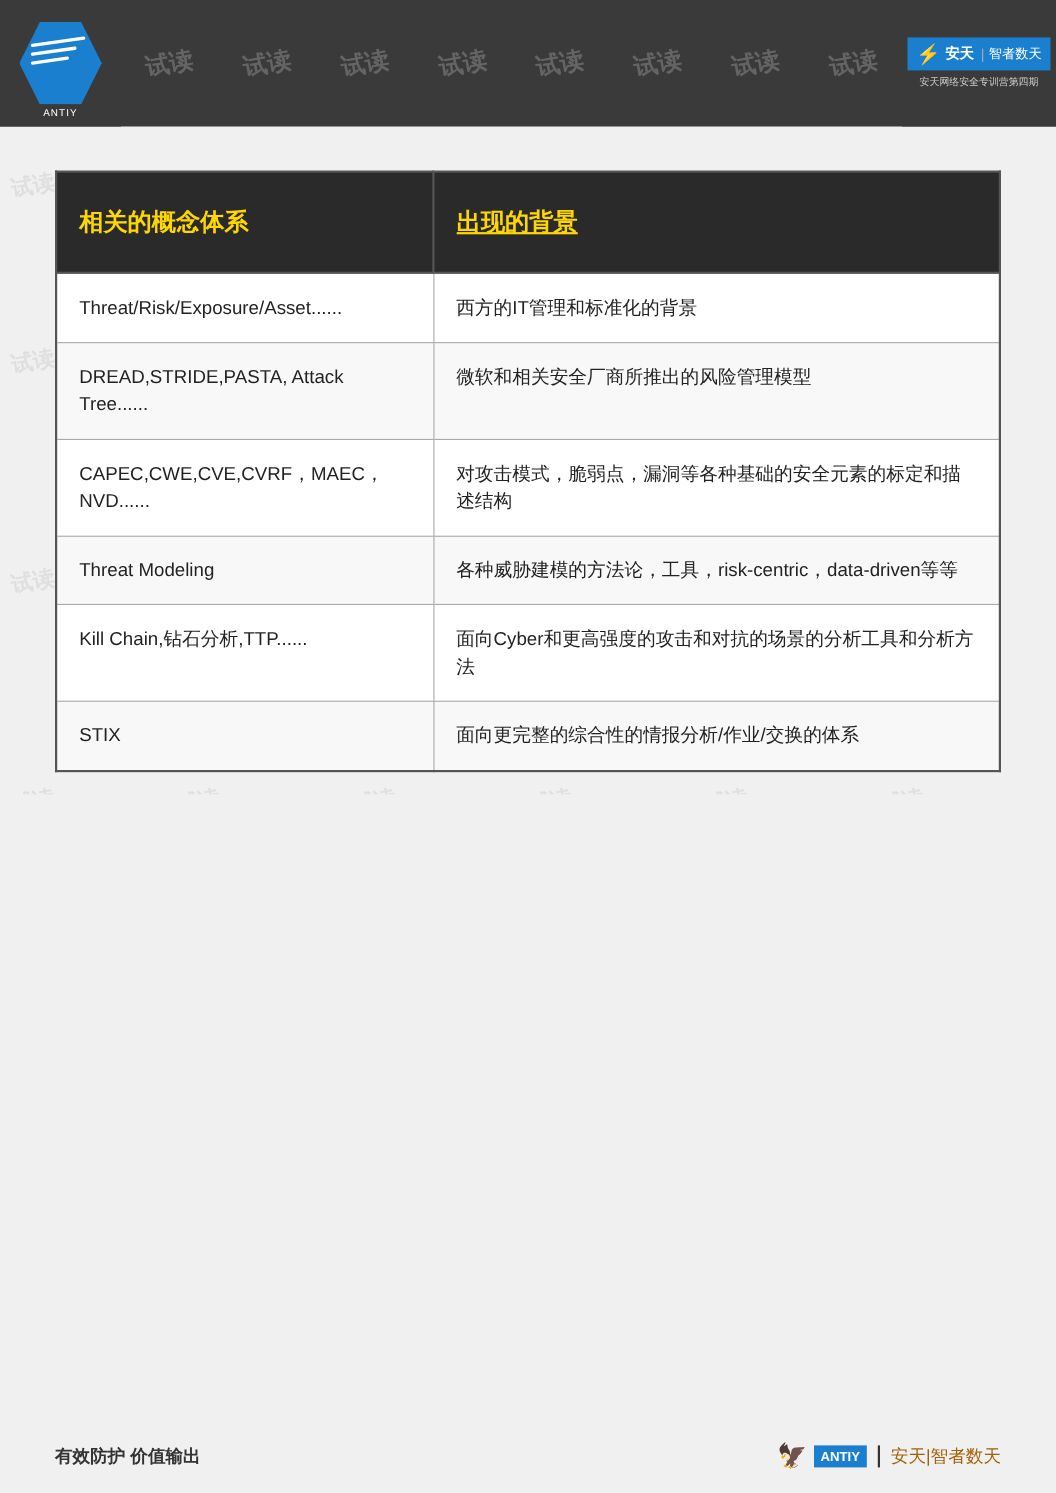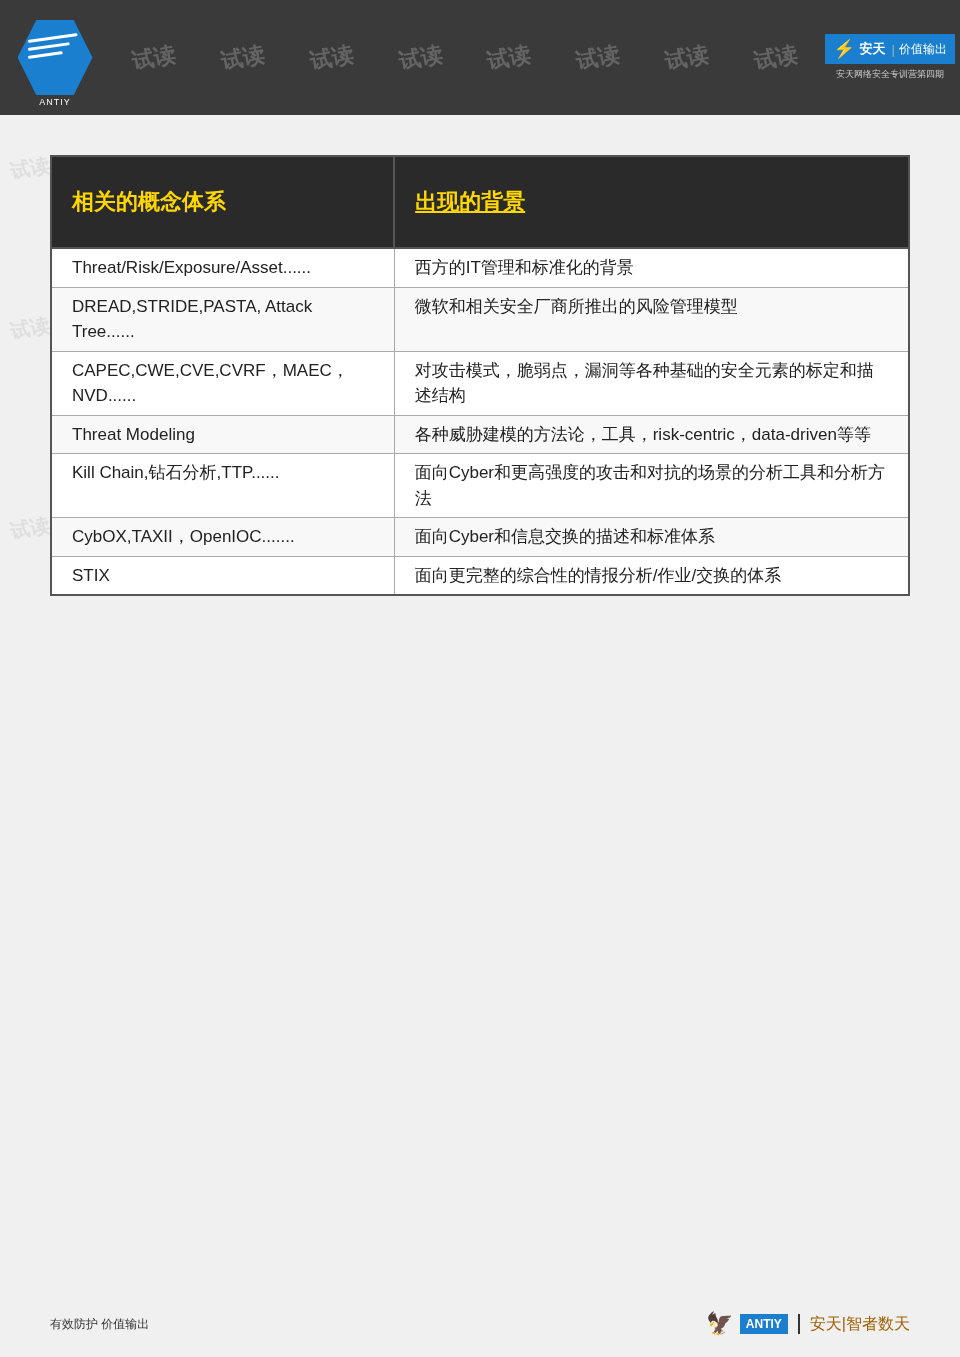--- a/index.html
+++ b/index.html
@@ -167,21 +167,21 @@
       background: #2a2a2a;
       color: #FFD700;
       font-size: 22px;
       font-weight: bold;
       padding: 30px 20px;
       text-align: left;
       border: 2px solid #555;
     }
 
     .main-table td {
-      padding: 6px 20px;
+      padding: 18px 20px;
       font-size: 17px;
       color: #222;
       border: 1px solid #aaa;
       vertical-align: top;
       line-height: 1.5;
     }
 
     .main-table tr:nth-child(even) td {
       background: #f8f8f8;
     }
@@ -199,23 +199,23 @@
       left: 0;
       right: 0;
       display: flex;
       align-items: center;
       justify-content: space-between;
       padding: 0 50px;
       z-index: 2;
     }
 
     .footer-left {
-      font-size: 12px;
+      font-size: 16px;
       color: #333;
-      font-weight: normal;
+      font-weight: bold;
     }
 
     .footer-right {
       display: flex;
       align-items: center;
       gap: 6px;
     }
 
     .footer-logo-blue {
       background: #1a7fcf;
@@ -268,21 +268,21 @@
     <span class="watermark-text">试读</span>
     <span class="watermark-text">试读</span>
     <span class="watermark-text">试读</span>
   </div>
 
   <div class="right-logo">
     <div class="right-logo-box">
       <span style="color:#FFD700;font-size:18px;font-weight:bold;">⚡</span>
       <span class="right-logo-text">安天</span>
       <span style="color:#aaa;font-size:13px;margin-left:2px;">|</span>
-      <span style="color:white;font-size:12px;">价值输出</span>
+      <span style="color:white;font-size:12px;">智者数天</span>
     </div>
     <div class="right-logo-sub">安天网络安全专训营第四期</div>
   </div>
 </div>
 
 <div class="content-area">
 
   <div class="body-watermarks">
     <span class="bwm" style="top:40px;left:10px;">试读</span>
     <span class="bwm" style="top:40px;left:160px;">试读</span>
@@ -333,24 +333,20 @@
         </tr>
         <tr>
           <td>Threat Modeling</td>
           <td>各种威胁建模的方法论，工具，risk-centric，data-driven等等</td>
         </tr>
         <tr>
           <td>Kill Chain,钻石分析,TTP......</td>
           <td>面向Cyber和更高强度的攻击和对抗的场景的分析工具和分析方法</td>
         </tr>
         <tr>
-          <td>CybOX,TAXII，OpenIOC.......</td>
-          <td>面向Cyber和信息交换的描述和标准体系</td>
-        </tr>
-        <tr>
           <td>STIX</td>
           <td>面向更完整的综合性的情报分析/作业/交换的体系</td>
         </tr>
       </tbody>
   </table>
 </div>
 
 <div class="footer">
   <div class="footer-left">有效防护 价值输出</div>
   <div class="footer-right">

